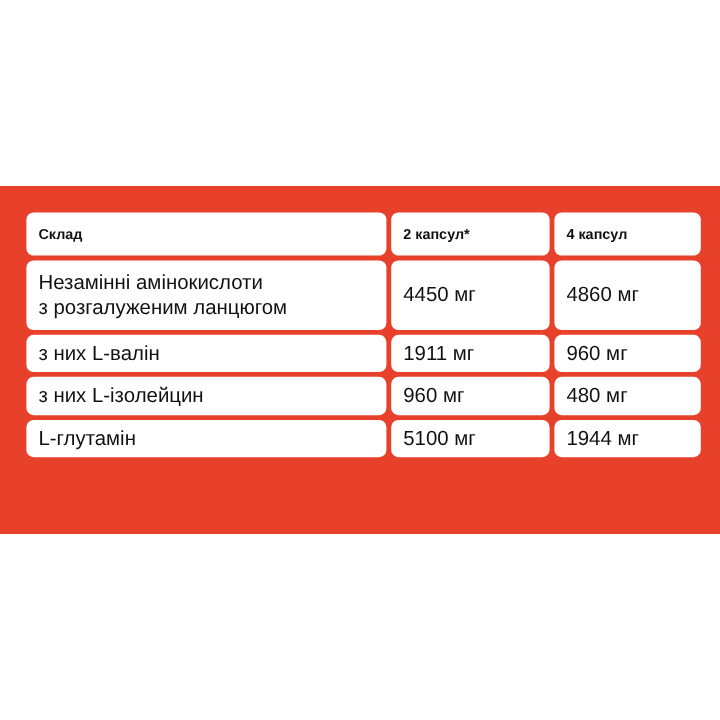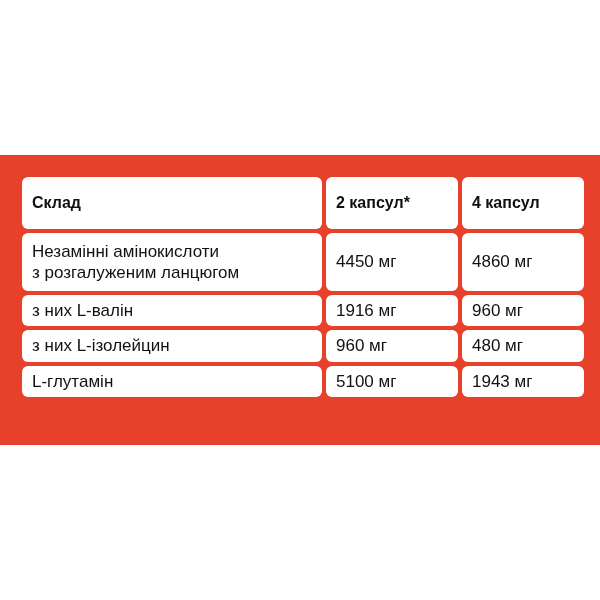--- a/index.html
+++ b/index.html
@@ -39,22 +39,22 @@
     line-height: 1.25;
     height: 30px;
     box-sizing: border-box;
   }
   .col-name { width: 300px; }
   .col-a { width: 132px; }
   .col-b { width: 122px; }
 
   .header td {
     font-weight: bold;
-    font-size: 16px;
-    height: 52px;
+    font-size: 12px;
+    height: 36px;
     margin-left: 44px;
   }
   .row-tall td {
     height: 58px;
   }
   .cell-multiline {
     line-height: 1.35;
   }
 </style>
 </head>
@@ -74,30 +74,30 @@
         <div>Незамінні амінокислоти</div>
         <div>з розгалуженим ланцюгом</div>
       </td>
       <td class="col-a">4450 мг</td>
       <td class="col-b">4860 мг</td>
     </tr>
 
 
     <tr>
       <td class="col-name">з них L-валін</td>
-      <td class="col-a">1916 мг</td>
+      <td class="col-a">1911 мг</td>
       <td class="col-b">960 мг</td>
     </tr>
 
     <tr>
       <td class="col-name">з них L-ізолейцин</td>
       <td class="col-a">960 мг</td>
       <td class="col-b">480 мг</td>
     </tr>
 
     <tr>
       <td class="col-name">L-глутамін</td>
       <td class="col-a">5100 мг</td>
-      <td class="col-b">1943 мг</td>
+      <td class="col-b">1944 мг</td>
     </tr>
   </tbody>
     </table>
 </div>
 
 </body></html>

